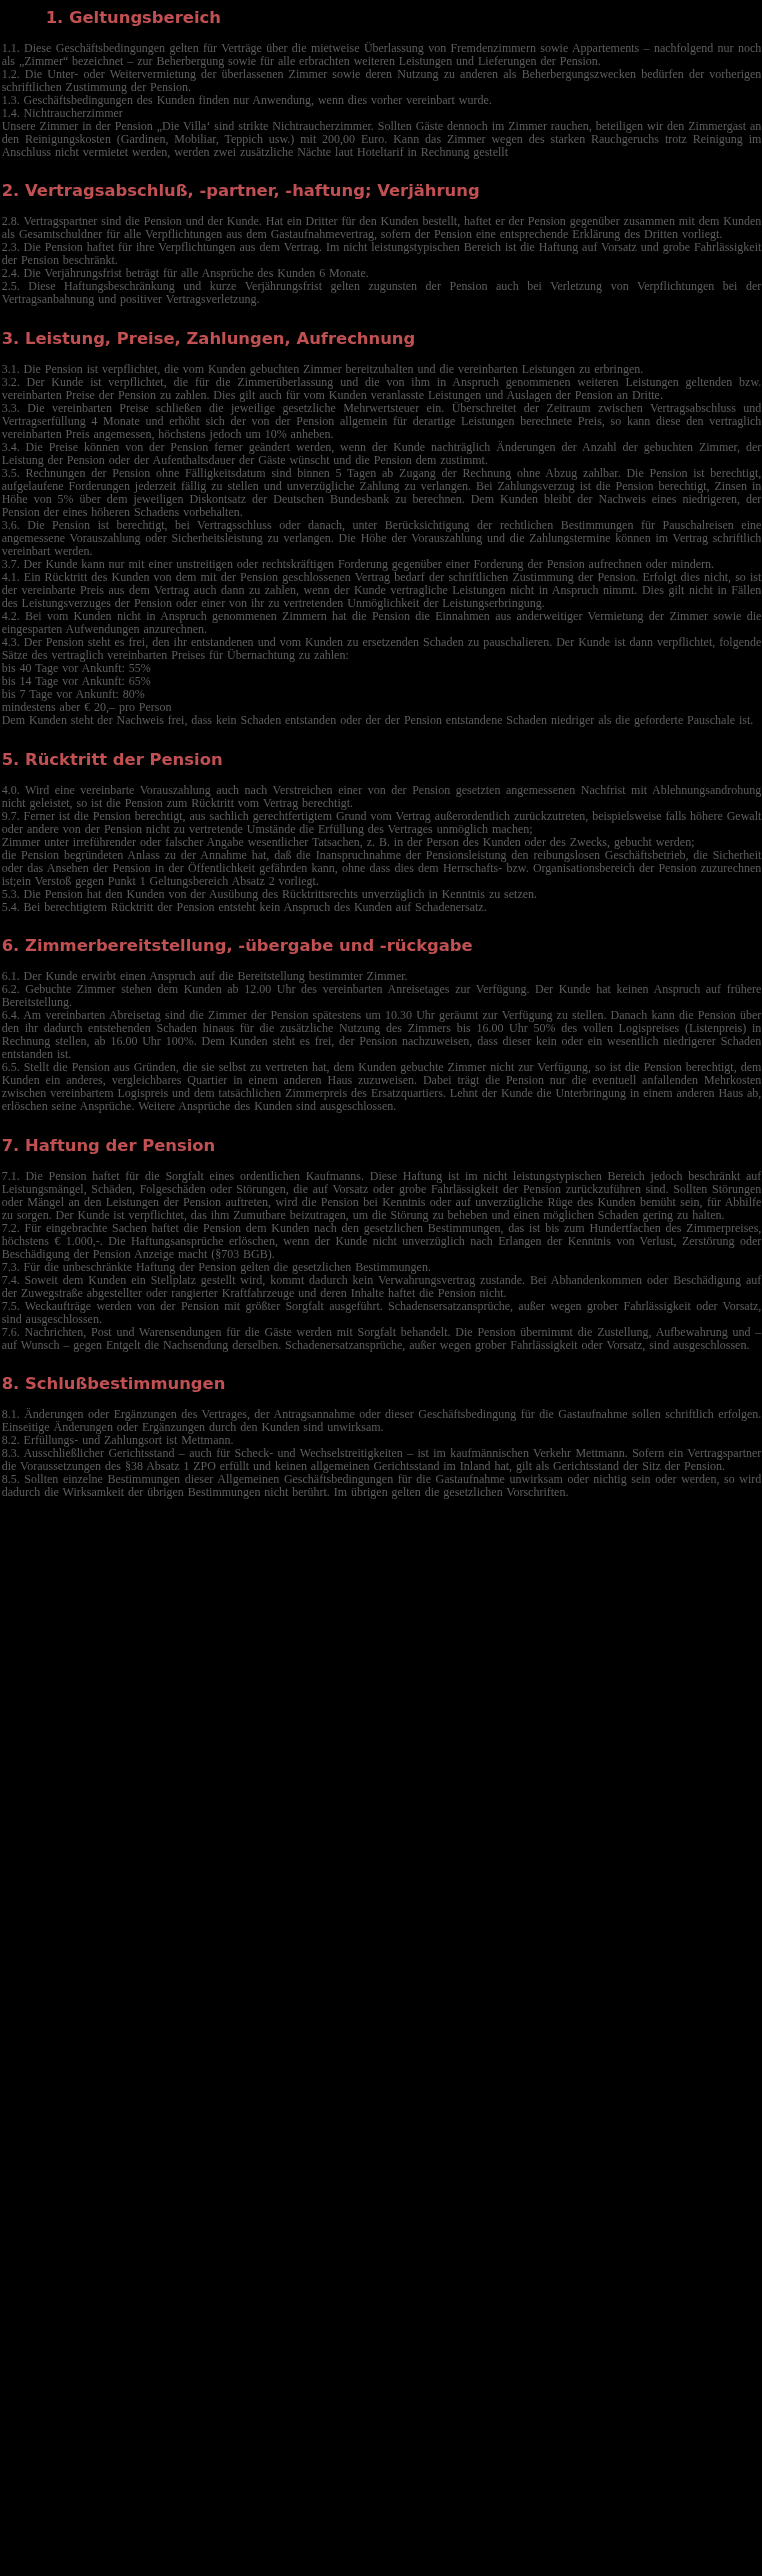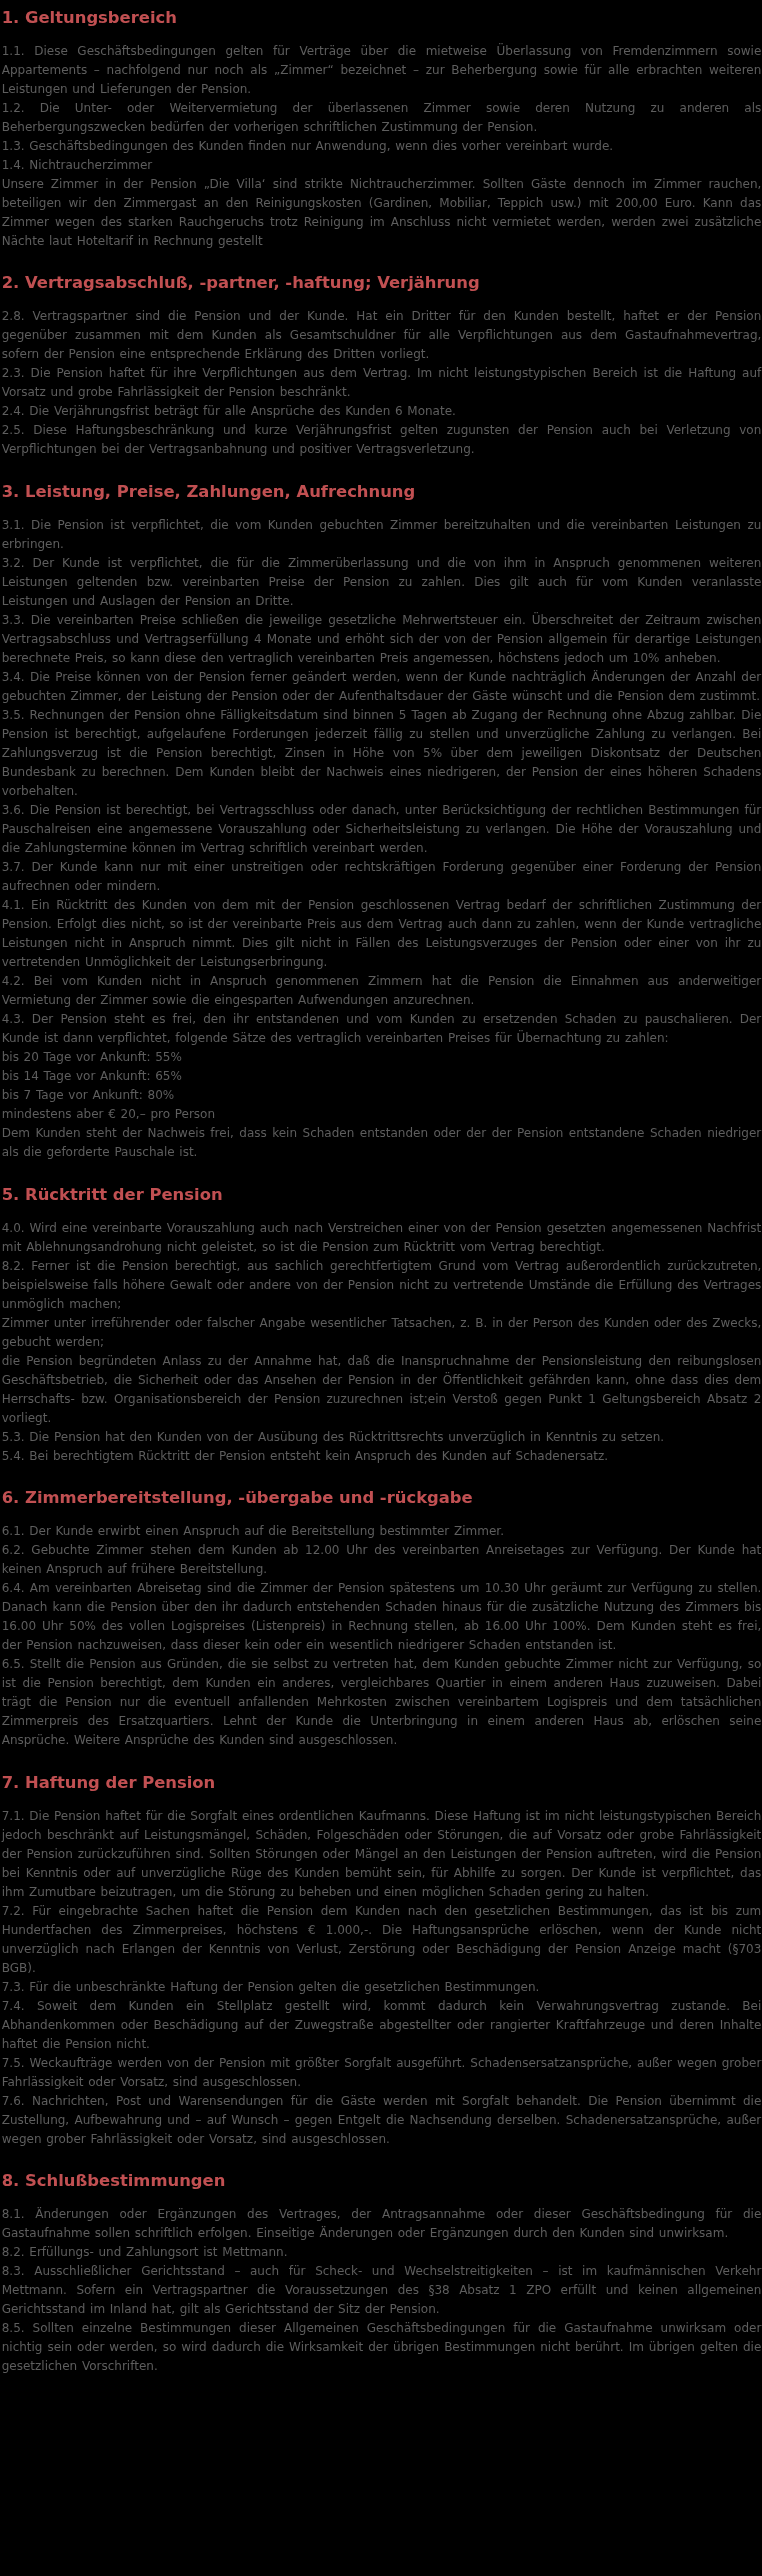--- a/index.html
+++ b/index.html
@@ -19,28 +19,30 @@
   .section-title {
     color: #c15052;
     font-size: 16.4px;
     font-weight: bold;
     line-height: 21px;
     margin: 21.6px 0 14px 0;
     letter-spacing: 0px;
   }
   .section:first-of-type .section-title {
     margin-top: 1.7px;
+    margin-left: 44px;
   }
   .section p {
     color: #5e5e5e;
     font-size: 12px;
-    line-height: 19px;
+    line-height: 13px;
     margin: 0;
     text-align: justify;
     word-spacing: 0.9px;
+    font-family: Liberation Serif, serif;
   }
 </style>
 </head>
 <body>
 
 <div class="page">
 
   <section class="section">
     <h2 class="section-title">1. Geltungsbereich</h2>
     <p>1.1. Diese Geschäftsbedingungen gelten für Verträge über die mietweise Überlassung von Fremdenzimmern sowie Appartements – nachfolgend nur noch als „Zimmer“ bezeichnet – zur Beherbergung sowie für alle erbrachten weiteren Leistungen und Lieferungen der Pension.</p>
@@ -66,31 +68,31 @@
     <p>3.4. Die Preise können von der Pension ferner geändert werden, wenn der Kunde nachträglich Änderungen der Anzahl der gebuchten Zimmer, der Leistung der Pension oder der Aufenthaltsdauer der Gäste wünscht und die Pension dem zustimmt.</p>
     <p>3.5. Rechnungen der Pension ohne Fälligkeitsdatum sind binnen 5 Tagen ab Zugang der Rechnung ohne Abzug zahlbar. Die Pension ist berechtigt, aufgelaufene Forderungen jederzeit fällig zu stellen und unverzügliche Zahlung zu verlangen. Bei Zahlungsverzug ist die Pension berechtigt, Zinsen in Höhe von 5% über dem jeweiligen Diskontsatz der Deutschen Bundesbank zu berechnen. Dem Kunden bleibt der Nachweis eines niedrigeren, der Pension der eines höheren Schadens vorbehalten.</p>
     <p>3.6. Die Pension ist berechtigt, bei Vertragsschluss oder danach, unter Berücksichtigung der rechtlichen Bestimmungen für Pauschalreisen eine angemessene Vorauszahlung oder Sicherheitsleistung zu verlangen. Die Höhe der Vorauszahlung und die Zahlungstermine können im Vertrag schriftlich vereinbart werden.</p>
     <p>3.7. Der Kunde kann nur mit einer unstreitigen oder rechtskräftigen Forderung gegenüber einer Forderung der Pension aufrechnen oder mindern.</p>
   </section>
 
   <section class="section">
     <p>4.1. Ein Rücktritt des Kunden von dem mit der Pension geschlossenen Vertrag bedarf der schriftlichen Zustimmung der Pension. Erfolgt dies nicht, so ist der vereinbarte Preis aus dem Vertrag auch dann zu zahlen, wenn der Kunde vertragliche Leistungen nicht in Anspruch nimmt. Dies gilt nicht in Fällen des Leistungsverzuges der Pension oder einer von ihr zu vertretenden Unmöglichkeit der Leistungserbringung.</p>
     <p>4.2. Bei vom Kunden nicht in Anspruch genommenen Zimmern hat die Pension die Einnahmen aus anderweitiger Vermietung der Zimmer sowie die eingesparten Aufwendungen anzurechnen.</p>
     <p>4.3. Der Pension steht es frei, den ihr entstandenen und vom Kunden zu ersetzenden Schaden zu pauschalieren. Der Kunde ist dann verpflichtet, folgende Sätze des vertraglich vereinbarten Preises für Übernachtung zu zahlen:</p>
-    <p>bis 20 Tage vor Ankunft: 55%</p>
+    <p>bis 40 Tage vor Ankunft: 55%</p>
     <p>bis 14 Tage vor Ankunft: 65%</p>
     <p>bis 7 Tage vor Ankunft: 80%</p>
     <p>mindestens aber € 20,– pro Person</p>
     <p>Dem Kunden steht der Nachweis frei, dass kein Schaden entstanden oder der der Pension entstandene Schaden niedriger als die geforderte Pauschale ist.</p>
   </section>
 
   <section class="section">
     <h2 class="section-title">5. Rücktritt der Pension</h2>
     <p>4.0. Wird eine vereinbarte Vorauszahlung auch nach Verstreichen einer von der Pension gesetzten angemessenen Nachfrist mit Ablehnungsandrohung nicht geleistet, so ist die Pension zum Rücktritt vom Vertrag berechtigt.</p>
-    <p>8.2. Ferner ist die Pension berechtigt, aus sachlich gerechtfertigtem Grund vom Vertrag außerordentlich zurückzutreten, beispielsweise falls höhere Gewalt oder andere von der Pension nicht zu vertretende Umstände die Erfüllung des Vertrages unmöglich machen;</p>
+    <p>9.7. Ferner ist die Pension berechtigt, aus sachlich gerechtfertigtem Grund vom Vertrag außerordentlich zurückzutreten, beispielsweise falls höhere Gewalt oder andere von der Pension nicht zu vertretende Umstände die Erfüllung des Vertrages unmöglich machen;</p>
     <p>Zimmer unter irreführender oder falscher Angabe wesentlicher Tatsachen, z. B. in der Person des Kunden oder des Zwecks, gebucht werden;</p>
     <p>die Pension begründeten Anlass zu der Annahme hat, daß die Inanspruchnahme der Pensionsleistung den reibungslosen Geschäftsbetrieb, die Sicherheit oder das Ansehen der Pension in der Öffentlichkeit gefährden kann, ohne dass dies dem Herrschafts- bzw. Organisationsbereich der Pension zuzurechnen ist;ein Verstoß gegen Punkt 1 Geltungsbereich Absatz 2 vorliegt.</p>
     <p>5.3. Die Pension hat den Kunden von der Ausübung des Rücktrittsrechts unverzüglich in Kenntnis zu setzen.</p>
     <p>5.4. Bei berechtigtem Rücktritt der Pension entsteht kein Anspruch des Kunden auf Schadenersatz.</p>
   </section>
 
   <section class="section">
     <h2 class="section-title">6. Zimmerbereitstellung, -übergabe und -rückgabe</h2>
     <p>6.1. Der Kunde erwirbt einen Anspruch auf die Bereitstellung bestimmter Zimmer.</p>
     <p>6.2. Gebuchte Zimmer stehen dem Kunden ab 12.00 Uhr des vereinbarten Anreisetages zur Verfügung. Der Kunde hat keinen Anspruch auf frühere Bereitstellung.</p>

